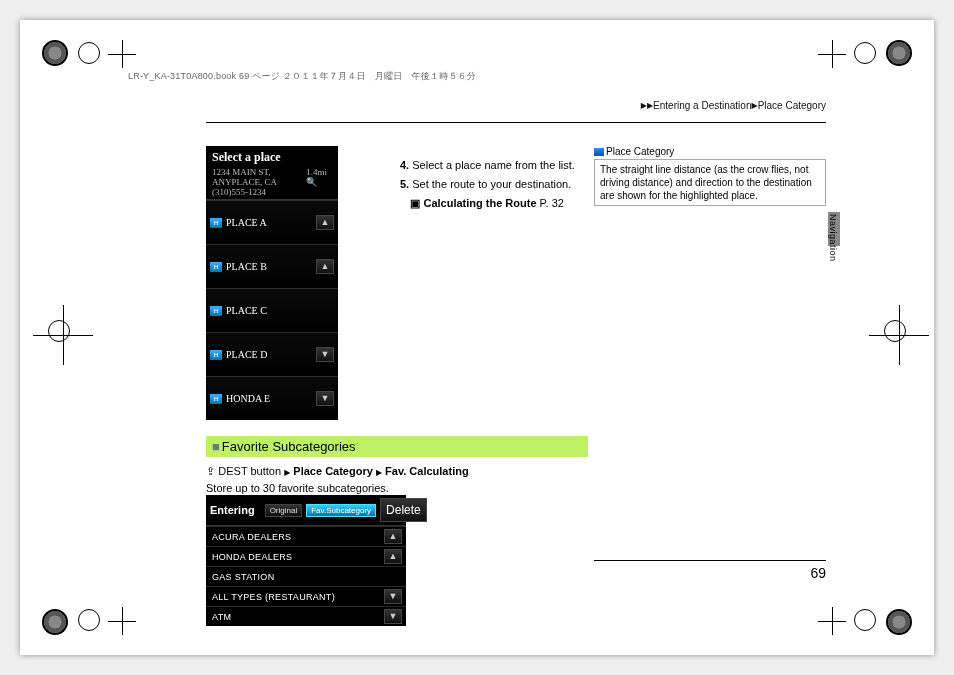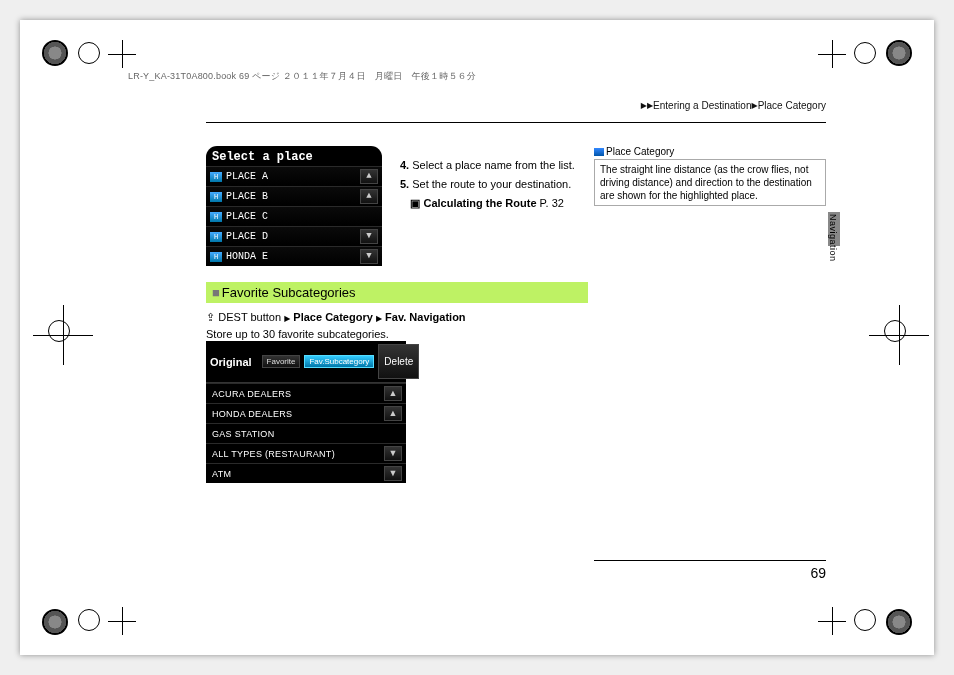--- a/index.html
+++ b/index.html
@@ -60,32 +60,31 @@
     left: 380px; top: 126px; width: 180px;
     font-size: 11px;
   }
   .col-right {
     position: absolute;
     left: 574px; top: 126px; width: 232px;
     font-size: 10px;
   }
   
   .ui {
-    width: 176px;
+    width: 132px;
     background: #000;
     color: #fff;
-    font-family: Liberation Mono, monospace;
-    font-size: 10px;
-    border-radius: 11px;
+    font-family: Liberation Serif, serif;
+    font-size: 10px;
   }
   .ui .title { font-weight: bold; padding: 4px 6px 2px 6px; font-size: 12px; }
   .ui .addr { color: #bbb; font-size: 9px; padding: 0 6px 2px 6px; display:flex; justify-content: space-between; border-bottom: 1px solid #333; }
   .ui .row {
     display: flex; align-items: center;
-    padding: 2px 4px;
+    padding: 14px 4px;
     border-top: 1px solid #2a2a2a;
     background: linear-gradient(#0a0a0a,#000);
     height: 15px;
     position: relative;
   }
   .ui .picon {
     width: 12px; height: 10px;
     background: linear-gradient(#4af,#07a);
     margin-right: 4px;
     font-size: 7px; line-height: 10px; text-align: center; color: #fff;
@@ -127,21 +126,21 @@
     background: linear-gradient(#333,#111);
     padding: 1px 4px;
     font-size: 8px;
     border: 1px solid #444;
     color: #ddd;
   }
   .ui2 .tab.active { background: linear-gradient(#3cf,#07a); color: #fff; border-color: #5df; }
   .ui2 .del {
     margin-left: auto;
     background: linear-gradient(#333,#111);
-    padding: 11px 5px; font-size: 10px; border:1px solid #444;
+    padding: 4px 5px; font-size: 12px; border:1px solid #444;
   }
   .ui2 .row {
     display: flex; align-items: center;
     padding: 2px 6px;
     border-top: 1px solid #2a2a2a;
     height: 15px;
     font-size: 9px; letter-spacing: 0.3px;
     position: relative;
   }
   .ui2 .arrow {
@@ -215,20 +214,27 @@
   <div class="book-stamp">LR-Y_KA-31T0A800.book  69 ページ  ２０１１年７月４日　月曜日　午後１時５６分</div>
 
   <div class="breadcrumb">
     <span class="tri">▶▶</span><span>Entering a Destination</span><span class="tri">▶</span><span>Place Category</span>
   </div>
   <div class="hline"></div>
 
   <div class="col-left">
     <div class="ui">
       <div class="title">Select a place</div>
+      <div class="addr">
+        <span>
+          <span>1234 MAIN ST, ANYPLACE, CA</span><br>
+          <span>(310)555-1234</span>
+        </span>
+        <span><span>1.4mi</span> 🔍</span>
+      </div>
       <div class="row">
           <span class="picon">H</span>
           <span>PLACE A</span>
           <span class="arrow">▲</span>
         </div>
       <div class="row">
           <span class="picon">H</span>
           <span>PLACE B</span>
           <span class="arrow">▲</span>
         </div>
@@ -250,28 +256,28 @@
 
     <div class="subhead">
       <span class="sq">■</span><span>Favorite Subcategories</span>
     </div>
     <div class="navline">
       <span>⇪</span>
       <span>DEST button</span>
       <span class="tri">▶</span>
       <b>Place Category</b>
       <span class="tri">▶</span>
-      <b>Fav. Navigation</b>
+      <b>Fav. Calculating</b>
     </div>
     <div class="store-text">Store up to 30 favorite subcategories.</div>
 
     <div class="ui2">
       <div class="hdr">
-        <span class="lbl">Original</span>
-        <span class="tab">Favorite</span>
+        <span class="lbl">Entering</span>
+        <span class="tab">Original</span>
         <span class="tab active">Fav.Subcategory</span>
         <span class="del">Delete</span>
       </div>
       <div class="row">
           <span>ACURA DEALERS</span>
           <span class="arrow">▲</span>
         </div>
       <div class="row">
           <span>HONDA DEALERS</span>
           <span class="arrow">▲</span>

